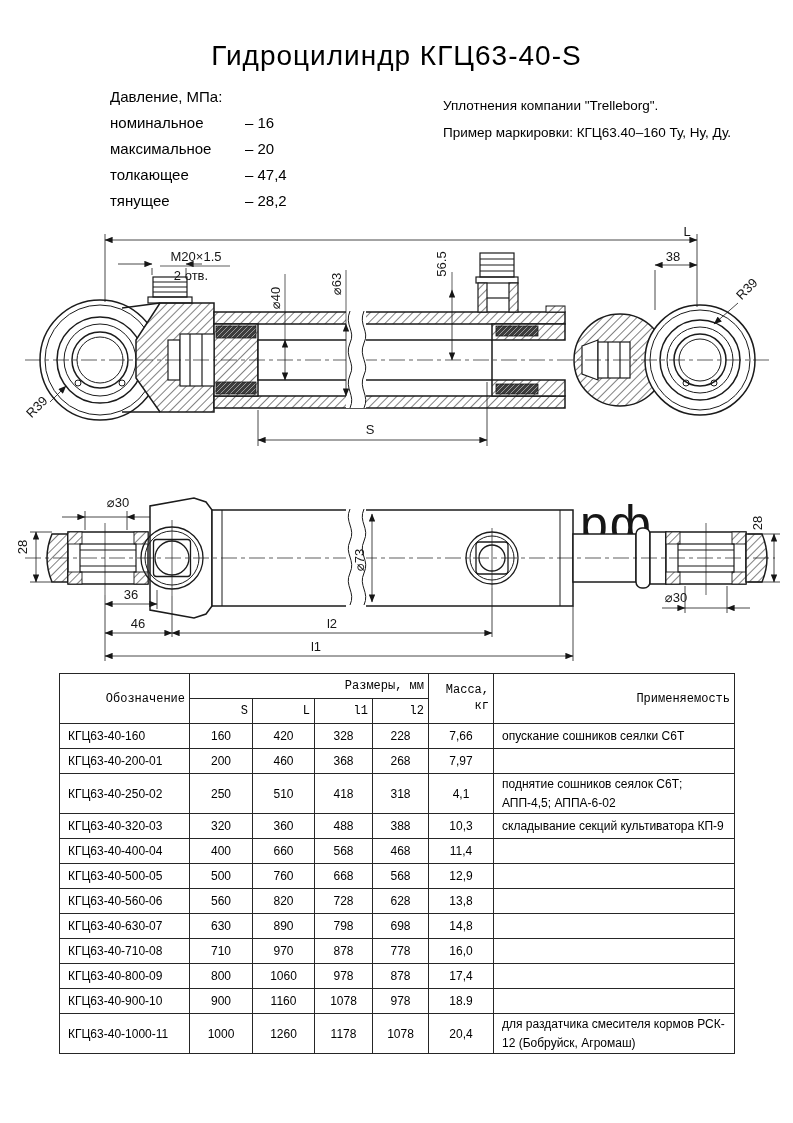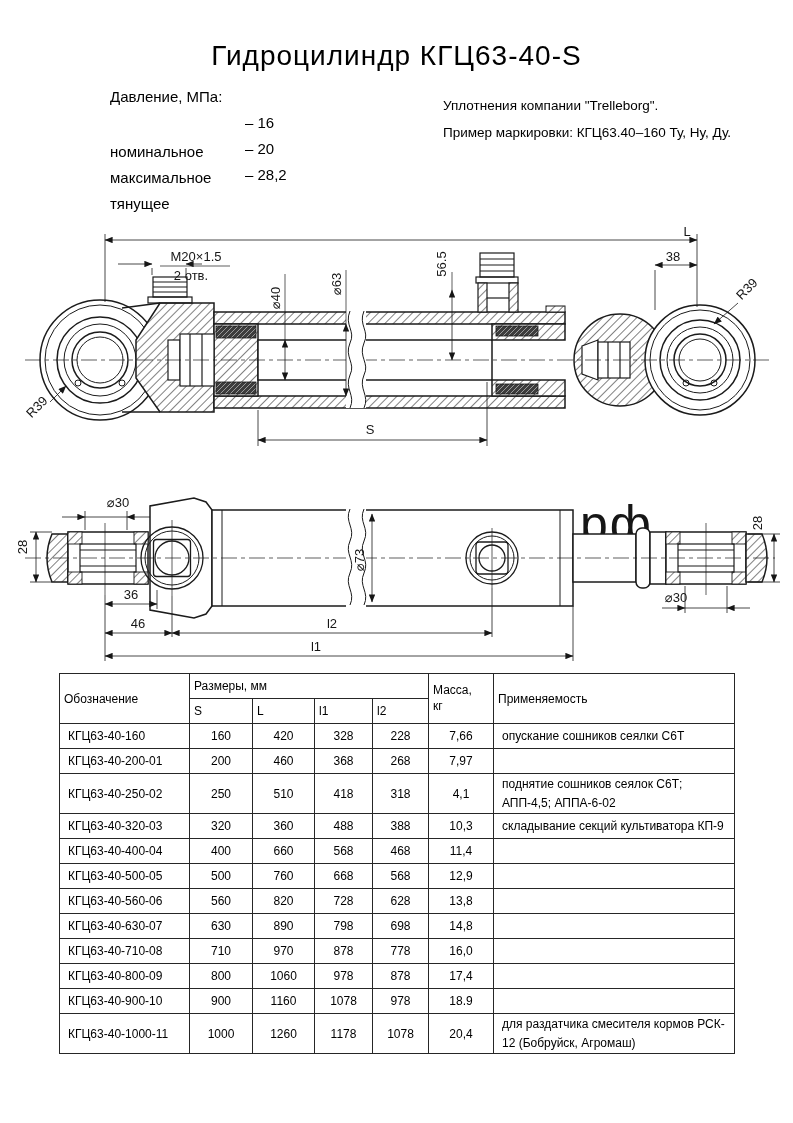--- a/index.html
+++ b/index.html
@@ -2,33 +2,33 @@
 <html><head>
 <meta charset="utf-8">
 <style>
   html,body{margin:0;padding:0;background:#888;}
   .page{position:relative;width:793px;height:1123px;background:#fff;margin:0 auto;
         font-family:"Liberation Sans",sans-serif;color:#000000;overflow:hidden;}
   .title{position:absolute;top:40px;left:0;width:100%;text-align:center;
          font-size:28px;letter-spacing:1px;font-weight:400;}
   .specs{position:absolute;left:110px;top:84px;width:320px;font-size:15px;}
   .spec-row{display:flex;height:26px;line-height:26px;}
-  .spec-row .lbl{width:135px;margin-top:29px;}
+  .spec-row .lbl{width:135px;}
   .spec-head{height:26px;line-height:26px;}
   .notes{position:absolute;left:443px;top:92px;width:330px;font-size:13.5px;line-height:27px;}
   svg text{font-family:"Liberation Sans",sans-serif;fill:#161616;}
   .dim{font-size:13px;}
   .wm{font-size:50px;letter-spacing:2px;}
   .svg1{position:absolute;left:0;top:224px;}
   .svg2{position:absolute;left:0;top:465px;}
   table.spec-table{position:absolute;left:59px;top:673px;border-collapse:collapse;
         table-layout:fixed;font-size:12px;}
   table.spec-table th,table.spec-table td{border:1px solid #262626;font-weight:400;
         padding:1px 4px;vertical-align:middle;}
-  table.spec-table th{text-align:left;}
+  table.spec-table th{text-align:right;font-family:Liberation Mono, monospace;}
   table.spec-table tr{height:25px;}
   .c-name{text-align:left;padding-left:8px !important;}
   .c-num{text-align:center;}
   .c-app{text-align:left;padding-left:8px !important;white-space:pre-line;line-height:1.55;}
   .mass-h{white-space:pre-line;line-height:1.3;}
   col.w-des{width:130px;}col.w-s{width:63px;}col.w-l{width:62px;}
   col.w-l1{width:58px;}col.w-l2{width:56px;}col.w-m{width:65px;}col.w-a{width:241px;}
 </style>
 </head>
 <body>
@@ -39,20 +39,24 @@
 
   <div class="specs">
     <div class="spec-head">Давление, МПа:</div>
     <div class="spec-row">
       <span class="lbl">номинальное</span>
       <span>– 16</span>
     </div>
     <div class="spec-row">
       <span class="lbl">максимальное</span>
       <span>– 20</span>
+    </div>
+    <div class="spec-row">
+      <span class="lbl">толкающее</span>
+      <span>– 47,4</span>
     </div>
     <div class="spec-row">
       <span class="lbl">тянущее</span>
       <span>– 28,2</span>
     </div>
   </div>
 
   <div class="notes">
     <div>Уплотнения компании "Trelleborg".</div>
     <div>Пример маркировки: КГЦ63.40–160 Ту, Ну, Ду.</div>

